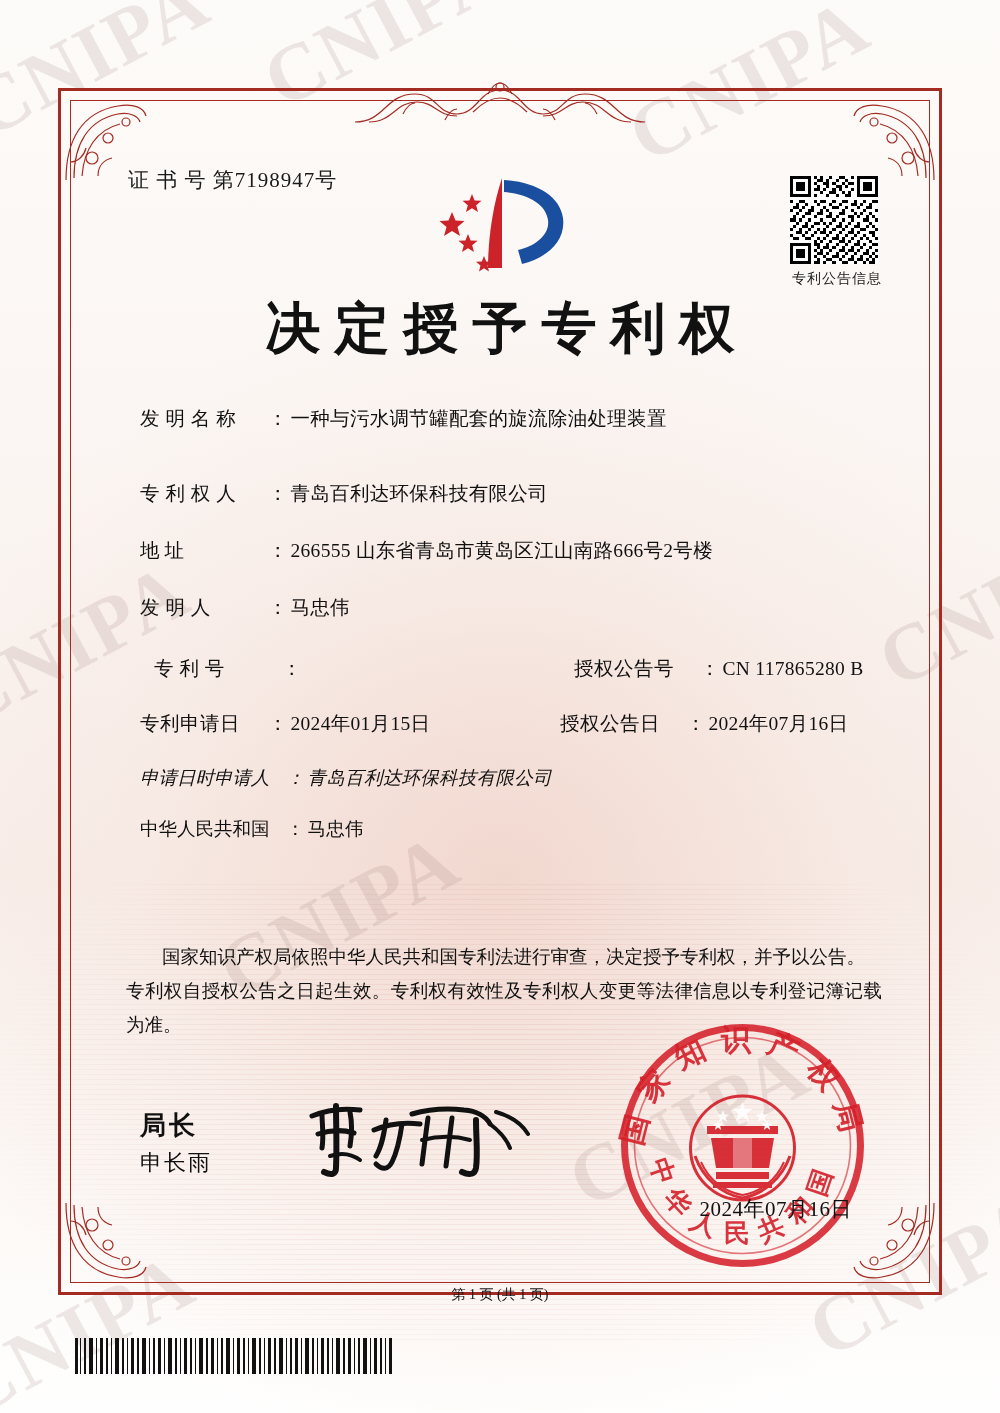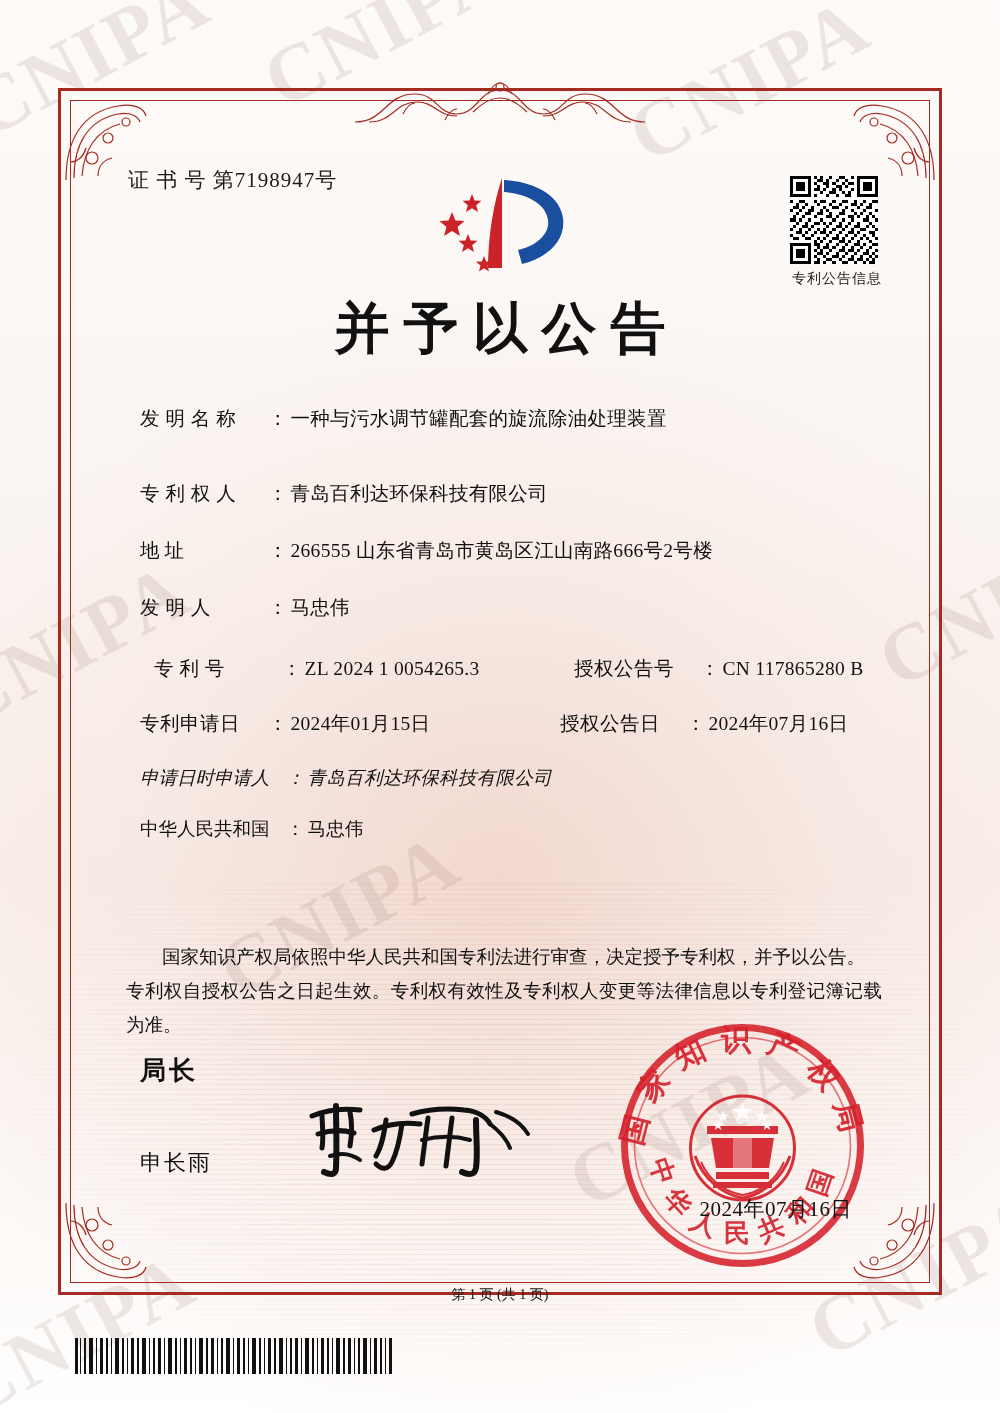--- a/index.html
+++ b/index.html
@@ -135,21 +135,21 @@
   #legal {
     position: absolute; left: 126px; right: 118px; top: 940px;
     font-size: 18.5px; line-height: 34px; color: #111;
     text-align: justify;
   }
   #legal .l1 { text-indent: 36px; }
   #legal .l2 { text-indent: 0px; }
 
   
   #sig-title {
-    position: absolute; left: 140px; top: 1053px;
+    position: absolute; left: 140px; top: 1108px;
     font-size: 26px; font-weight: 700; color: #111; letter-spacing: 3px;
   }
   #sig-name {
     position: absolute; left: 140px; top: 1148px;
     font-size: 22px; color: #111; letter-spacing: 2px; text-align: center;
   }
   #sig-script {
     position: absolute; left: 300px; top: 1090px; width: 240px; height: 90px;
   }
 
@@ -488,21 +488,21 @@
           <rect x="14" y="28" width="1" height="1"></rect>
           <rect x="17" y="28" width="2" height="1"></rect>
           <rect x="21" y="28" width="1" height="1"></rect>
           <rect x="24" y="28" width="1" height="1"></rect>
           <rect x="26" y="28" width="2" height="1"></rect>
       </g>
     </svg>
     <div id="qr-label">专利公告信息</div>
   </div>
 
-  <div id="main-title">并予以公告</div>
+  <div id="main-title">决定授予专利权</div>
 
   <div id="fields">
 
     <div class="field-row">
       <span class="f-label">发 明 名 称</span>
       <span class="f-colon">：</span>
       <span class="f-value">一种与污水调节罐配套的旋流除油处理装置</span>
     </div>
 
     <div class="field-row" style="margin-top:48px;">
@@ -520,21 +520,20 @@
     <div class="field-row" style="margin-top:30px;font-family:Liberation Serif, serif;">
       <span class="f-label">发  明  人</span>
       <span class="f-colon">：</span>
       <span class="f-value">马忠伟</span>
     </div>
 
     <div class="field-row two-col" style="margin-top:34px;margin-left:14px;">
       <div class="col-a">
         <span class="f-label">专     利     号</span>
         <span class="f-colon">：</span>
-        <span class="f-value">ZL 2024 1 0054265.3</span>
       </div>
       <div class="col-b">
         <span class="f-label">授权公告号</span>
         <span class="f-colon">：</span>
         <span class="f-value">CN 117865280 B</span>
       </div>
     </div>
 
     <div class="field-row two-col" style="margin-top:28px;">
       <div class="col-a">

